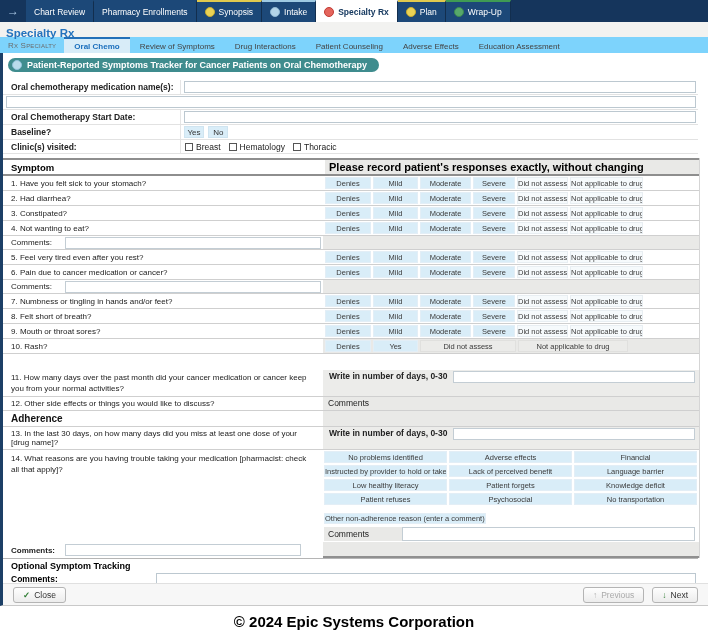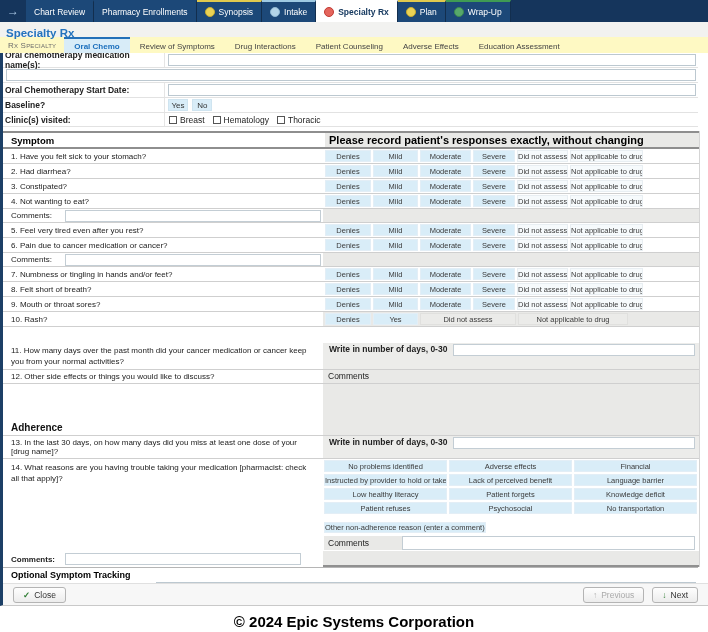--- a/index.html
+++ b/index.html
@@ -19,39 +19,39 @@
   .tab.active { background:#ffffff; color:#173a60; font-weight:bold; border-top-color:#ffffff; }
   .dot { width:10px; height:10px; border-radius:50%; flex:0 0 auto; }
   .dot-yellow { background:#ead255; border:1px solid #c9ad2e; }
   .dot-blue   { background:#b3d4e8; border:1px solid #8fb8d4; }
   .dot-red    { background:#e4655c; border:1px solid #c23a33; }
   .dot-green  { background:#57a86b; border:1px solid #3c8a50; }
 
   
   .titlebar { background:#f2f2f0; padding:1px 0 0 6px; height:15px; }
   .page-title { color:#2473bd; font-size:11.5px; font-weight:bold; }
-  .subtabs { background:#fef9c3; display:flex; align-items:stretch; height:16px; font-size:8px; }
+  .subtabs { background:#7dd3fc; display:flex; align-items:stretch; height:16px; font-size:8px; }
   .subtab-prefix { display:flex; align-items:center; padding:0 8px 0 8px; color:#6b6b6b;
                    font-variant:small-caps; letter-spacing:0.2px; }
   .subtab { display:flex; align-items:center; padding:0 10px; color:#444; border-top:2px solid transparent; }
   .subtab.active { background:#d8ecf8; border-top-color:#2470b8; color:#1a6ebc; font-weight:bold; }
 
   
   .window { border-left:3px solid #1c3f66; background:#ffffff; height:553px;
             border-bottom:1px solid #c9c9c9; overflow:hidden; position:relative; }
 
   .banner { display:inline-flex; align-items:center; gap:5px; margin:5px 0 8px 5px;
             background:#3f8c8e; color:#ffffff; font-weight:bold; font-size:9px;
             padding:2px 12px 2px 4px; border-radius:9px; }
   .banner-dot { width:10px; height:10px; border-radius:50%; background:#b9dcec; border:1px solid #8fc2da; }
 
   
   .frow { display:flex; align-items:center; height:15px; border-bottom:1px solid #e2e2e2;
           width:695px; font-size:8.5px; }
-  .flabel { width:162px; padding-left:2px; font-weight:bold; color:#222;
+  .flabel { width:178px; padding-left:8px; font-weight:bold; color:#222;
             align-self:stretch; display:flex; align-items:center; border-right:1px solid #e5e5e5; }
   .tinput { flex:1; height:12px; border:1px solid #bcc8d0; background:#fff; margin:0 2px 0 3px;
             font-size:8.5px; padding:0 2px; outline:none; }
   .ynbtn { display:inline-block; width:20px; text-align:center; height:12px; line-height:12px;
            background:#d9edf8; border:1px solid #cfe4f0; font-size:8px; color:#333; margin-right:2px; }
   .cbgroup { display:flex; align-items:center; gap:8px; padding-left:4px; }
   .cbitem { display:flex; align-items:center; gap:3px; font-size:8.5px; color:#222; }
   .cb { width:8px; height:8px; border:1px solid #555; background:#fff; display:inline-block; }
 
   
@@ -71,21 +71,21 @@
          background:#d9edf8; border:1px solid #e3eef6; overflow:hidden; white-space:nowrap; flex:0 0 auto; }
   .opt.muted { background:#f6fafc; border-color:#e8eef2; }
   .resp.gray .opt.muted { background:#ebebe9; border-color:#e0e0de; }
   .crow-left { width:320px; display:flex; align-items:center; }
   .clabel { font-size:8px; color:#222; padding-left:8px; width:62px; }
   .cinput { flex:1; height:12px; border:1px solid #c3cdd4; background:#fff; margin-right:2px;
             font-size:8px; padding:0 2px; outline:none; }
   .fill-gray { flex:1; background:#e9e9e7; }
   .wlabel { font-weight:bold; font-size:8.5px; color:#222; padding:0 4px; white-space:nowrap; }
   .rinput { flex:1; height:12px; border:1px solid #c3cdd4; background:#fff; margin-right:2px; outline:none; font-size:8px; }
-  .sec-head { font-weight:bold; font-size:10px; color:#111;margin-top:36px; }
+  .sec-head { font-weight:bold; font-size:10px; color:#111; }
 
   .reasons-wrap { flex:1; padding:1px 2px; display:flex; flex-direction:column; gap:2px; }
   .reasons-grid { display:flex; flex-wrap:wrap; gap:2px; width:373px; }
   .reasons-grid .opt { width:123px; }
   .other-cell { width:168px; }
   .comments-inline { display:flex; align-items:center; }
   .comments-inline .clab2 { width:78px; background:#e9e9e7; font-size:8.5px; color:#222;
                             height:14px; line-height:14px; padding-left:4px; }
   .gray-endcap { flex:1; background:#e9e9e7; border-bottom:2px solid #909090; }
 
@@ -152,20 +152,24 @@
     <div class="subtab active">Oral Chemo</div>
     <div class="subtab">Review of Symptoms</div>
     <div class="subtab">Drug Interactions</div>
     <div class="subtab">Patient Counseling</div>
     <div class="subtab">Adverse Effects</div>
     <div class="subtab">Education Assessment</div>
   </div>
 
   <div class="window">
 
+    <div class="banner">
+      <span class="banner-dot"></span>
+      <span>Patient-Reported Symptoms Tracker for Cancer Patients on Oral Chemotherapy</span>
+    </div>
 
     
     <div class="frow">
       <div class="flabel">Oral chemotherapy medication name(s):</div>
       <input class="tinput" style="">
     </div>
     <div class="frow">
       <input class="tinput" style="">
     </div>
     <div class="frow">

